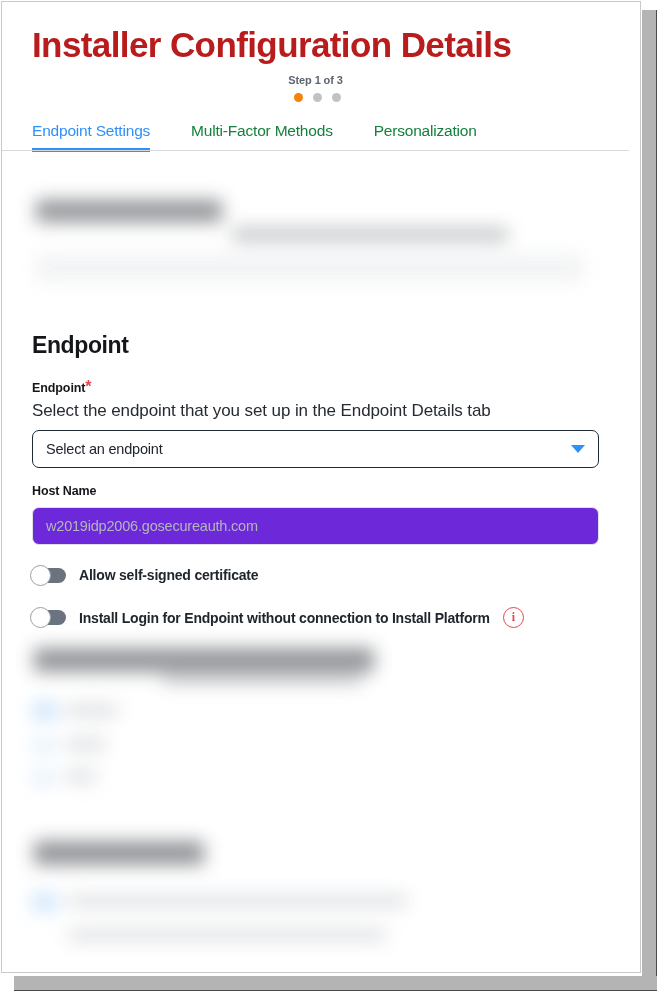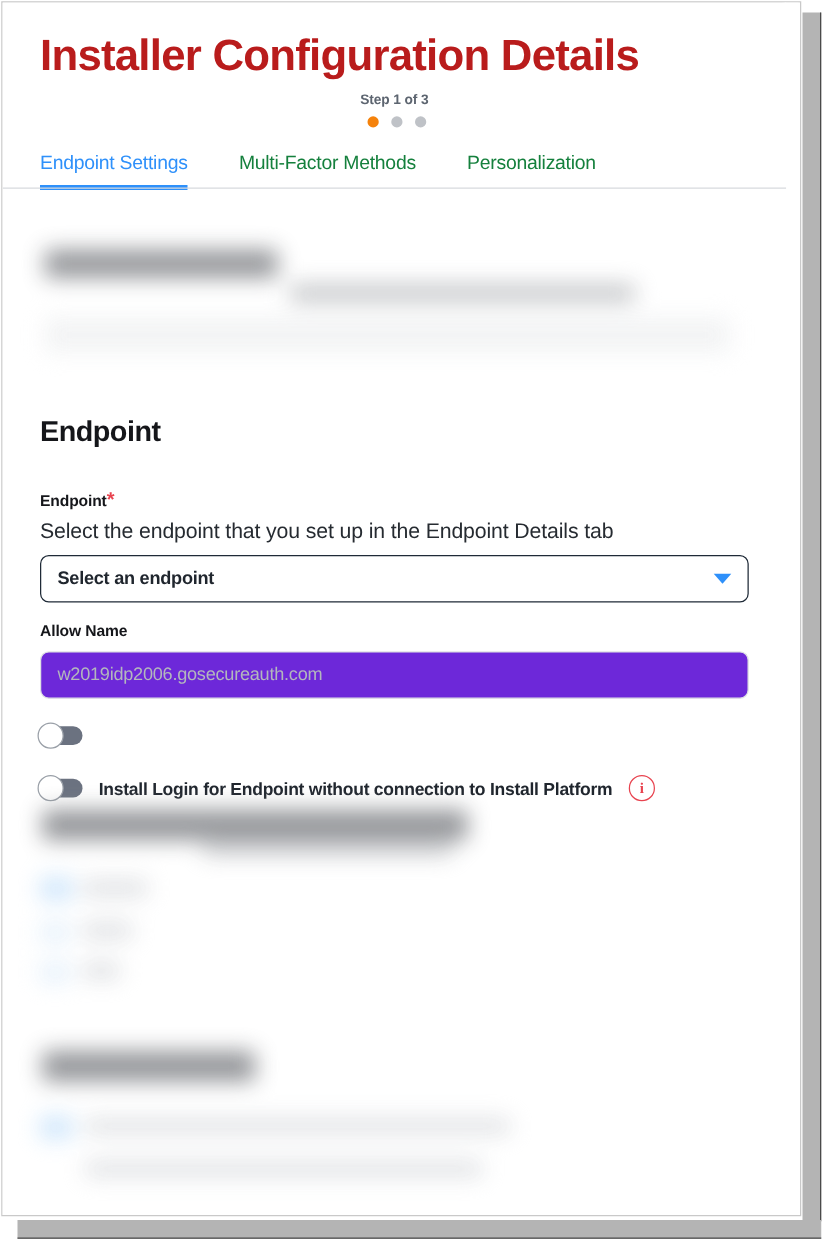--- a/index.html
+++ b/index.html
@@ -174,21 +174,20 @@
   .select-box {
     margin-top: 9px;
     height: 38px;
     border: 1.5px solid #1f2a37;
     border-radius: 7px;
     display: flex;
     align-items: center;
     padding: 0 13px;
     box-sizing: border-box;
     background: #fff;
-    font-weight: bold;
   }
   .select-value {
     flex: 1;
     font-size: 14.5px;
     color: #20262e;
     letter-spacing: -0.2px;
   }
   .caret {
     width: 0; height: 0;
     border-left: 7px solid transparent;
@@ -295,42 +294,43 @@
       <div class="blur-block" style="left:30px; top:190px; width:560px; height:100px;">
         <div class="blur-bar" style="left:4px; top:8px; width:186px; height:22px; background:#8d8f93;"></div>
         <div class="blur-bar" style="left:200px; top:36px; width:276px; height:13px; background:#bcbec1;"></div>
         <div class="blur-bar" style="left:4px; top:62px; width:548px; height:28px; background:#f2f3f4;"></div>
       </div>
 
       <div class="section" style="position:absolute; left:0; top:330px; width:627px; box-sizing:border-box;">
 
         <div class="section-title">Endpoint</div>
 
-        <div style="margin-top:33px;">
+        <div style="margin-top:19px;">
           <div>
             <span class="field-label">Endpoint</span><span class="req-star">*</span>
           </div>
           <div class="field-help">Select the endpoint that you set up in the Endpoint Details tab</div>
           <div class="select-box">
             <span class="select-value">Select an endpoint</span>
             <span class="caret"></span>
           </div>
         </div>
 
         <div style="margin-top:16px;">
-          <div class="field-label">Allow Name</div>
+          <div class="field-label">Host Name</div>
           <div class="text-input">
             <span class="val">w2019idp2006.gosecureauth.com</span>
           </div>
         </div>
 
         <div class="toggle-row" style="margin-top:22px;">
           <span class="toggle">
             <span class="knob"></span>
           </span>
+          <span class="toggle-label">Allow self-signed certificate</span>
         </div>
 
         <div class="toggle-row" style="margin-top:24px;">
           <span class="toggle">
             <span class="knob"></span>
           </span>
           <span class="toggle-label">Install Login for Endpoint without connection to Install Platform</span>
           <span class="info-icon">i</span>
         </div>
       </div>

